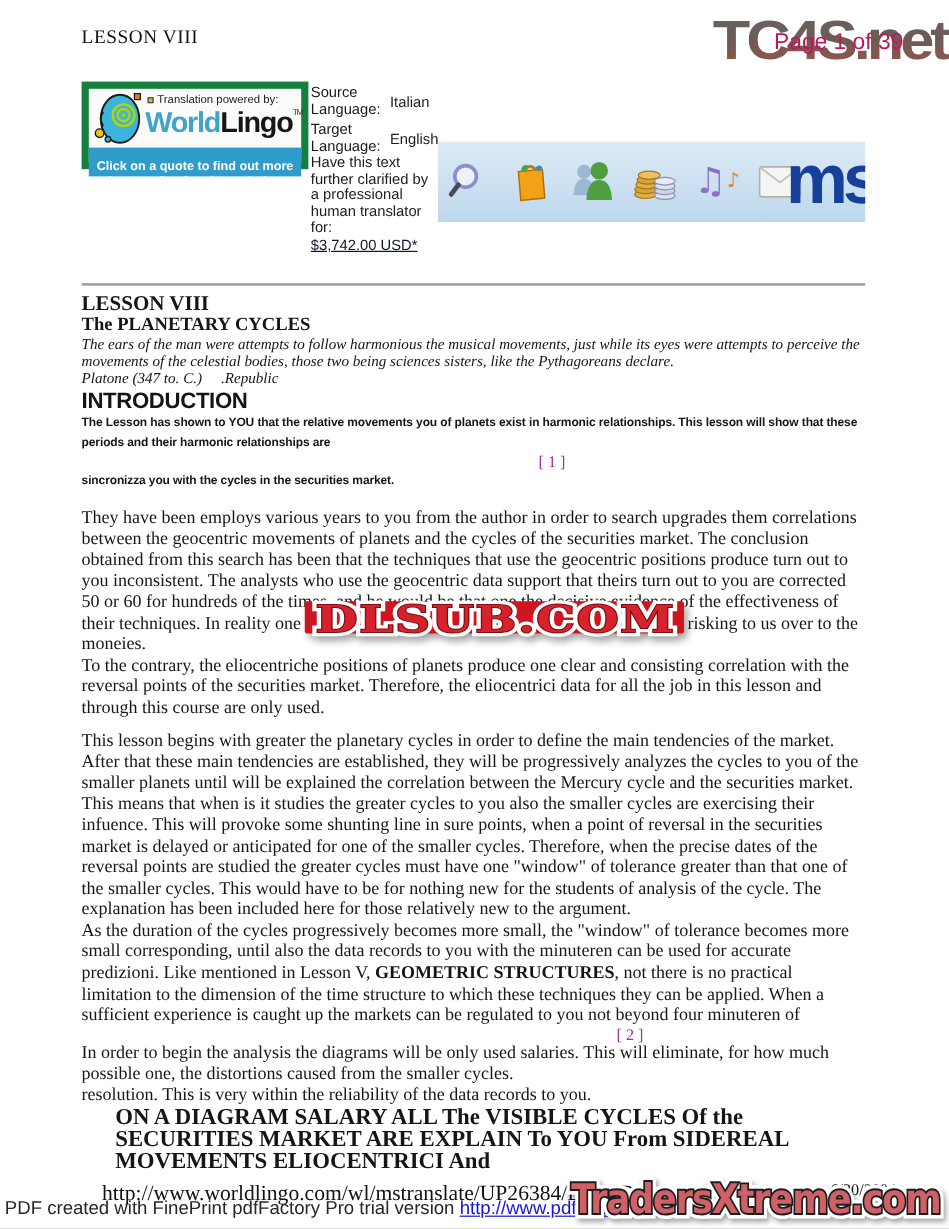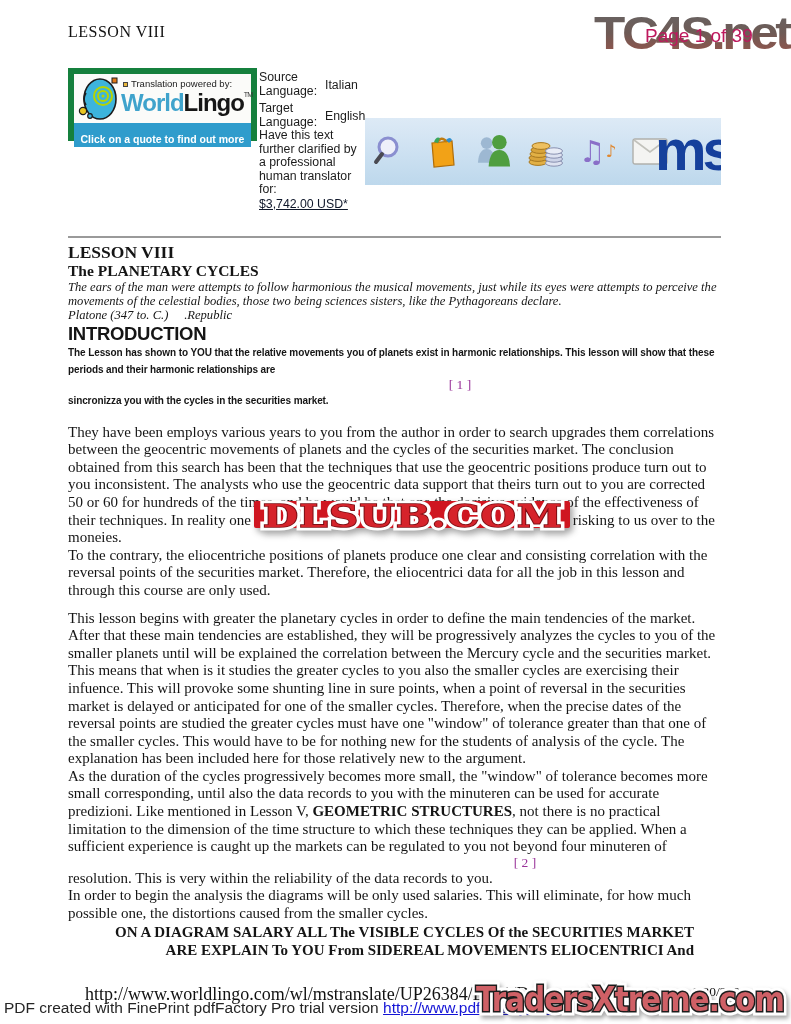--- a/index.html
+++ b/index.html
@@ -45,21 +45,21 @@
   .doc-title { font-family:"Liberation Serif", serif; font-weight:bold; font-size:17.5px; line-height:19px; }
   .doc-subtitle { font-family:"Liberation Serif", serif; font-weight:bold; font-size:15.5px; line-height:18px; }
   .epigraph { font-family:"Liberation Serif", serif; font-style:italic; font-size:12.6px; line-height:14.2px; }
   .attribution { font-family:"Liberation Serif", serif; font-style:italic; font-size:12.6px; line-height:14.2px; white-space:pre-wrap; }
   .intro-heading { font-size:18.5px; font-weight:bold; line-height:21px; letter-spacing:-0.3px; }
   .bold-sans { font-size:10px; font-weight:bold; line-height:17px; letter-spacing:-0.1px; }
   .marker { font-family:"Liberation Serif", serif; font-size:13.5px; line-height:14px; text-align:center; }
   .marker-1 { margin-left:130px; } .marker-2 { margin-left:260px; }
   .gap15 { height:15px; } .gap10 { height:10px; }
   .serif-p { font-family:"Liberation Serif", serif; font-size:15px; line-height:17.6px; }
-  .closing-bold { font-family:"Liberation Serif", serif; font-size:15px; font-weight:bold; line-height:18px; text-align:right; padding:0 28px; }
+  .closing-bold { font-family:"Liberation Serif", serif; font-size:19px; font-weight:bold; line-height:18px; text-align:left; padding:0 28px; }
 
   
   .dlsub-wm { position:absolute; left:252px; top:491px; z-index:6; filter:drop-shadow(3px 4px 3px rgba(60,60,60,0.45)); }
   .traders-wm { position:absolute; left:470px; top:974px; z-index:9; filter:drop-shadow(2px 3px 2px rgba(40,40,40,0.4)); }
 
   
   .footer-url { position:absolute; left:85px; top:984px; width:640px; font-family:"Liberation Serif", serif; font-size:18px; color:#111; }
   .footer-date { position:absolute; left:692px; top:984px; font-family:"Liberation Serif", serif; font-size:13.5px; color:#111; }
   .pdf-line { position:absolute; left:4px; top:999px; font-size:15.5px; color:#262626; }
   .pdf-line a, .pdf-link { color:#1414d6; text-decoration:underline; cursor:pointer; }
@@ -189,22 +189,22 @@
     <div class="bold-sans">The Lesson has shown to YOU that the relative movements you of planets exist in harmonic relationships. This lesson will show that these periods and their harmonic relationships are</div>
     <div class="marker marker-1" style="color:#993399">[ 1 ]</div>
     <div class="bold-sans">sincronizza you with the cycles in the securities market.</div>
     <div class="gap15"></div>
     <div class="serif-p">They have been employs various years to you from the author in order to search upgrades them correlations between the geocentric movements of planets and the cycles of the securities market. The conclusion obtained from this search has been that the techniques that use the geocentric positions produce turn out to you inconsistent. The analysts who use the geocentric data support that theirs turn out to you are corrected 50 or 60 for hundreds of the times, and he would be that one the decisive evidence of the effectiveness of their techniques. In reality one correlation of 50 or 60 percento is for null deserving risking to us over to the moneies.</div>
     <div class="serif-p">To the contrary, the eliocentriche positions of planets produce one clear and consisting correlation with the reversal points of the securities market. Therefore, the eliocentrici data for all the job in this lesson and through this course are only used.</div>
     <div class="gap10"></div>
     <div class="serif-p">This lesson begins with greater the planetary cycles in order to define the main tendencies of the market. After that these main tendencies are established, they will be progressively analyzes the cycles to you of the smaller planets until will be explained the correlation between the Mercury cycle and the securities market. This means that when is it studies the greater cycles to you also the smaller cycles are exercising their infuence. This will provoke some shunting line in sure points, when a point of reversal in the securities market is delayed or anticipated for one of the smaller cycles. Therefore, when the precise dates of the reversal points are studied the greater cycles must have one "window" of tolerance greater than that one of the smaller cycles. This would have to be for nothing new for the students of analysis of the cycle. The explanation has been included here for those relatively new to the argument.</div>
     <div class="serif-p"><span>As the duration of the cycles progressively becomes more small, the "window" of tolerance becomes more small corresponding, until also the data records to you with the minuteren can be used for accurate predizioni. Like mentioned in Lesson V, </span><b>GEOMETRIC STRUCTURES</b><span>, not there is no practical limitation to the dimension of the time structure to which these techniques they can be applied. When a sufficient experience is caught up the markets can be regulated to you not beyond four minuteren of</span></div>
     <div class="marker marker-2" style="color:#993399">[ 2 ]</div>
+    <div class="serif-p">In order to begin the analysis the diagrams will be only used salaries. This will eliminate, for how much possible one, the distortions caused from the smaller cycles.</div>
     <div class="serif-p">resolution. This is very within the reliability of the data records to you.</div>
-    <div class="serif-p">In order to begin the analysis the diagrams will be only used salaries. This will eliminate, for how much possible one, the distortions caused from the smaller cycles.</div>
     <div class="closing-bold">ON A DIAGRAM SALARY ALL The VISIBLE CYCLES Of the SECURITIES MARKET ARE EXPLAIN To YOU From SIDEREAL MOVEMENTS ELIOCENTRICI And</div>
   </div>
 
   <div class="dlsub-wm">
     <svg width="322" height="48" viewBox="0 0 322 48">
       <rect x="2" y="10" width="316" height="27" rx="2" fill="#cf1620"></rect>
       <text x="161" y="36" text-anchor="middle" font-family="DejaVu Serif, serif" font-size="31" font-weight="bold" letter-spacing="1" stroke="#ffffff" stroke-width="7" paint-order="stroke" fill="#ffffff" textLength="300" lengthAdjust="spacingAndGlyphs">DLSUB.COM</text>
       <text x="161" y="36" text-anchor="middle" font-family="DejaVu Serif, serif" font-size="31" font-weight="bold" letter-spacing="1" stroke="#7e0d13" stroke-width="1.6" paint-order="stroke" fill="#d6232b" textLength="300" lengthAdjust="spacingAndGlyphs">DLSUB.COM</text>
     </svg>
   </div>

